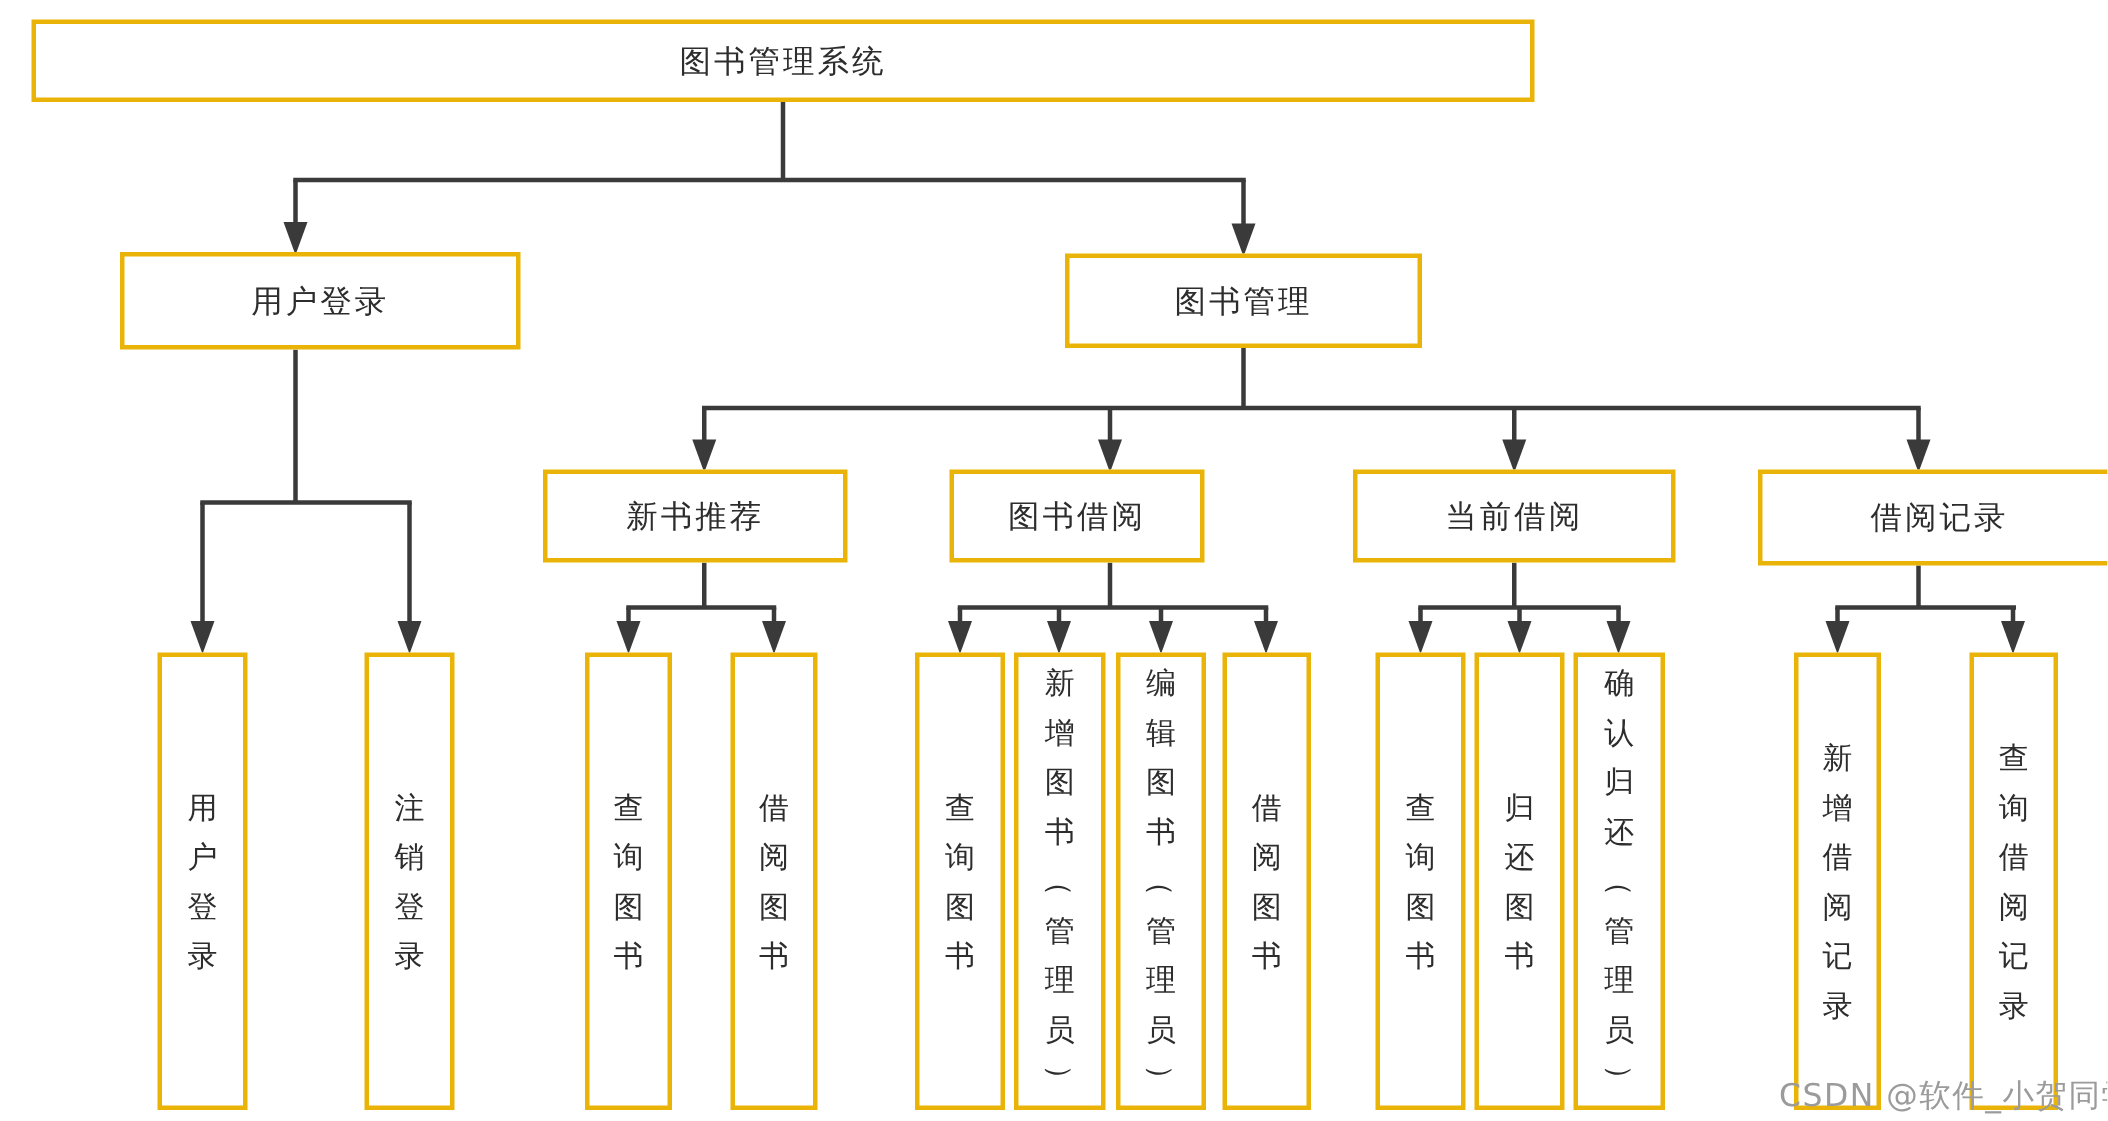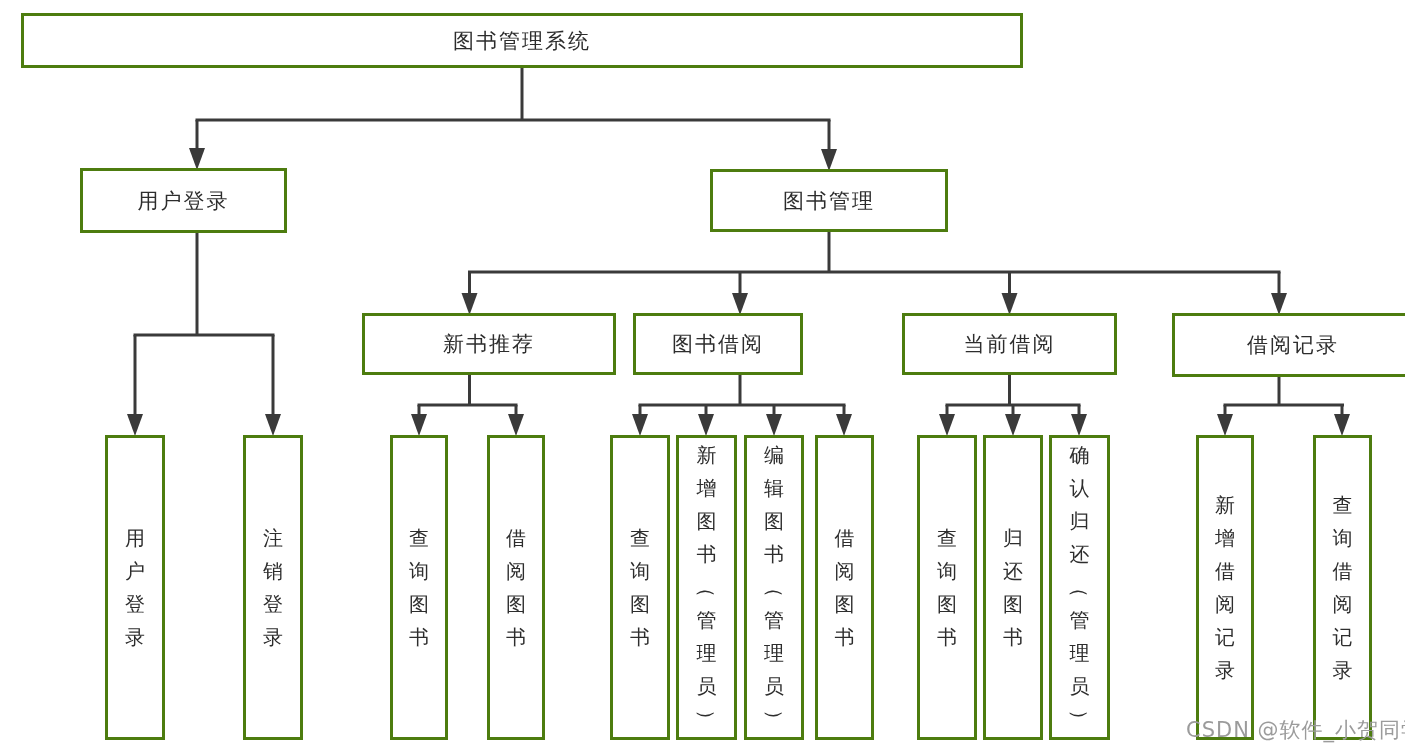--- a/index.html
+++ b/index.html
@@ -3,32 +3,32 @@
 <meta charset="utf-8">
 <style>
   html,body { margin:0; padding:0; background:#ffffff; }
   #stage {
     position:relative; width:1405px; height:747px; background:#ffffff;
     font-family:"DejaVu Sans","Liberation Sans",sans-serif; overflow:hidden;
   }
   #wires { position:absolute; left:0; top:0; width:1405px; height:747px; }
   .box {
     position:absolute; box-sizing:border-box; background:#ffffff;
-    border:3px solid #4d7c0f; color:#2d2d2d;
+    border:3px solid #eab308; color:#2d2d2d;
     display:flex; align-items:center; justify-content:center;
   }
   .h-box { font-size:21px; letter-spacing:2px; white-space:nowrap; }
   .v-box { flex-direction:column; }
   .vchar { height:33px; line-height:33px; font-size:20px; text-align:center; width:100%; }
   .vchar.rot { transform:rotate(90deg); }
   
   #n-root          { left:21px;   top:13px;  width:1002px; height:55px; }
-  #n-user-login    { left:80px;   top:168px; width:207px;  height:65px; }
+  #n-user-login    { left:80px;   top:168px; width:267px;  height:65px; }
   #n-book-mgmt     { left:710px;  top:169px; width:238px;  height:63px; }
-  #n-new-book      { left:362px;  top:313px; width:254px;  height:62px; }
+  #n-new-book      { left:362px;  top:313px; width:203px;  height:62px; }
   #n-book-borrow   { left:633px;  top:313px; width:170px;  height:62px; }
   #n-cur-borrow    { left:902px;  top:313px; width:215px;  height:62px; }
   #n-borrow-rec    { left:1172px; top:313px; width:242px;  height:64px; }
   #l-user-login    { left:105px;  top:435px; width:60px; height:305px; }
   #l-logout        { left:243px;  top:435px; width:60px; height:305px; }
   #l-query1        { left:390px;  top:435px; width:58px; height:305px; }
   #l-borrow1       { left:487px;  top:435px; width:58px; height:305px; }
   #l-query2        { left:610px;  top:435px; width:60px; height:305px; }
   #l-add-book      { left:676px;  top:435px; width:61px; height:305px; }
   #l-edit-book     { left:744px;  top:435px; width:60px; height:305px; }

